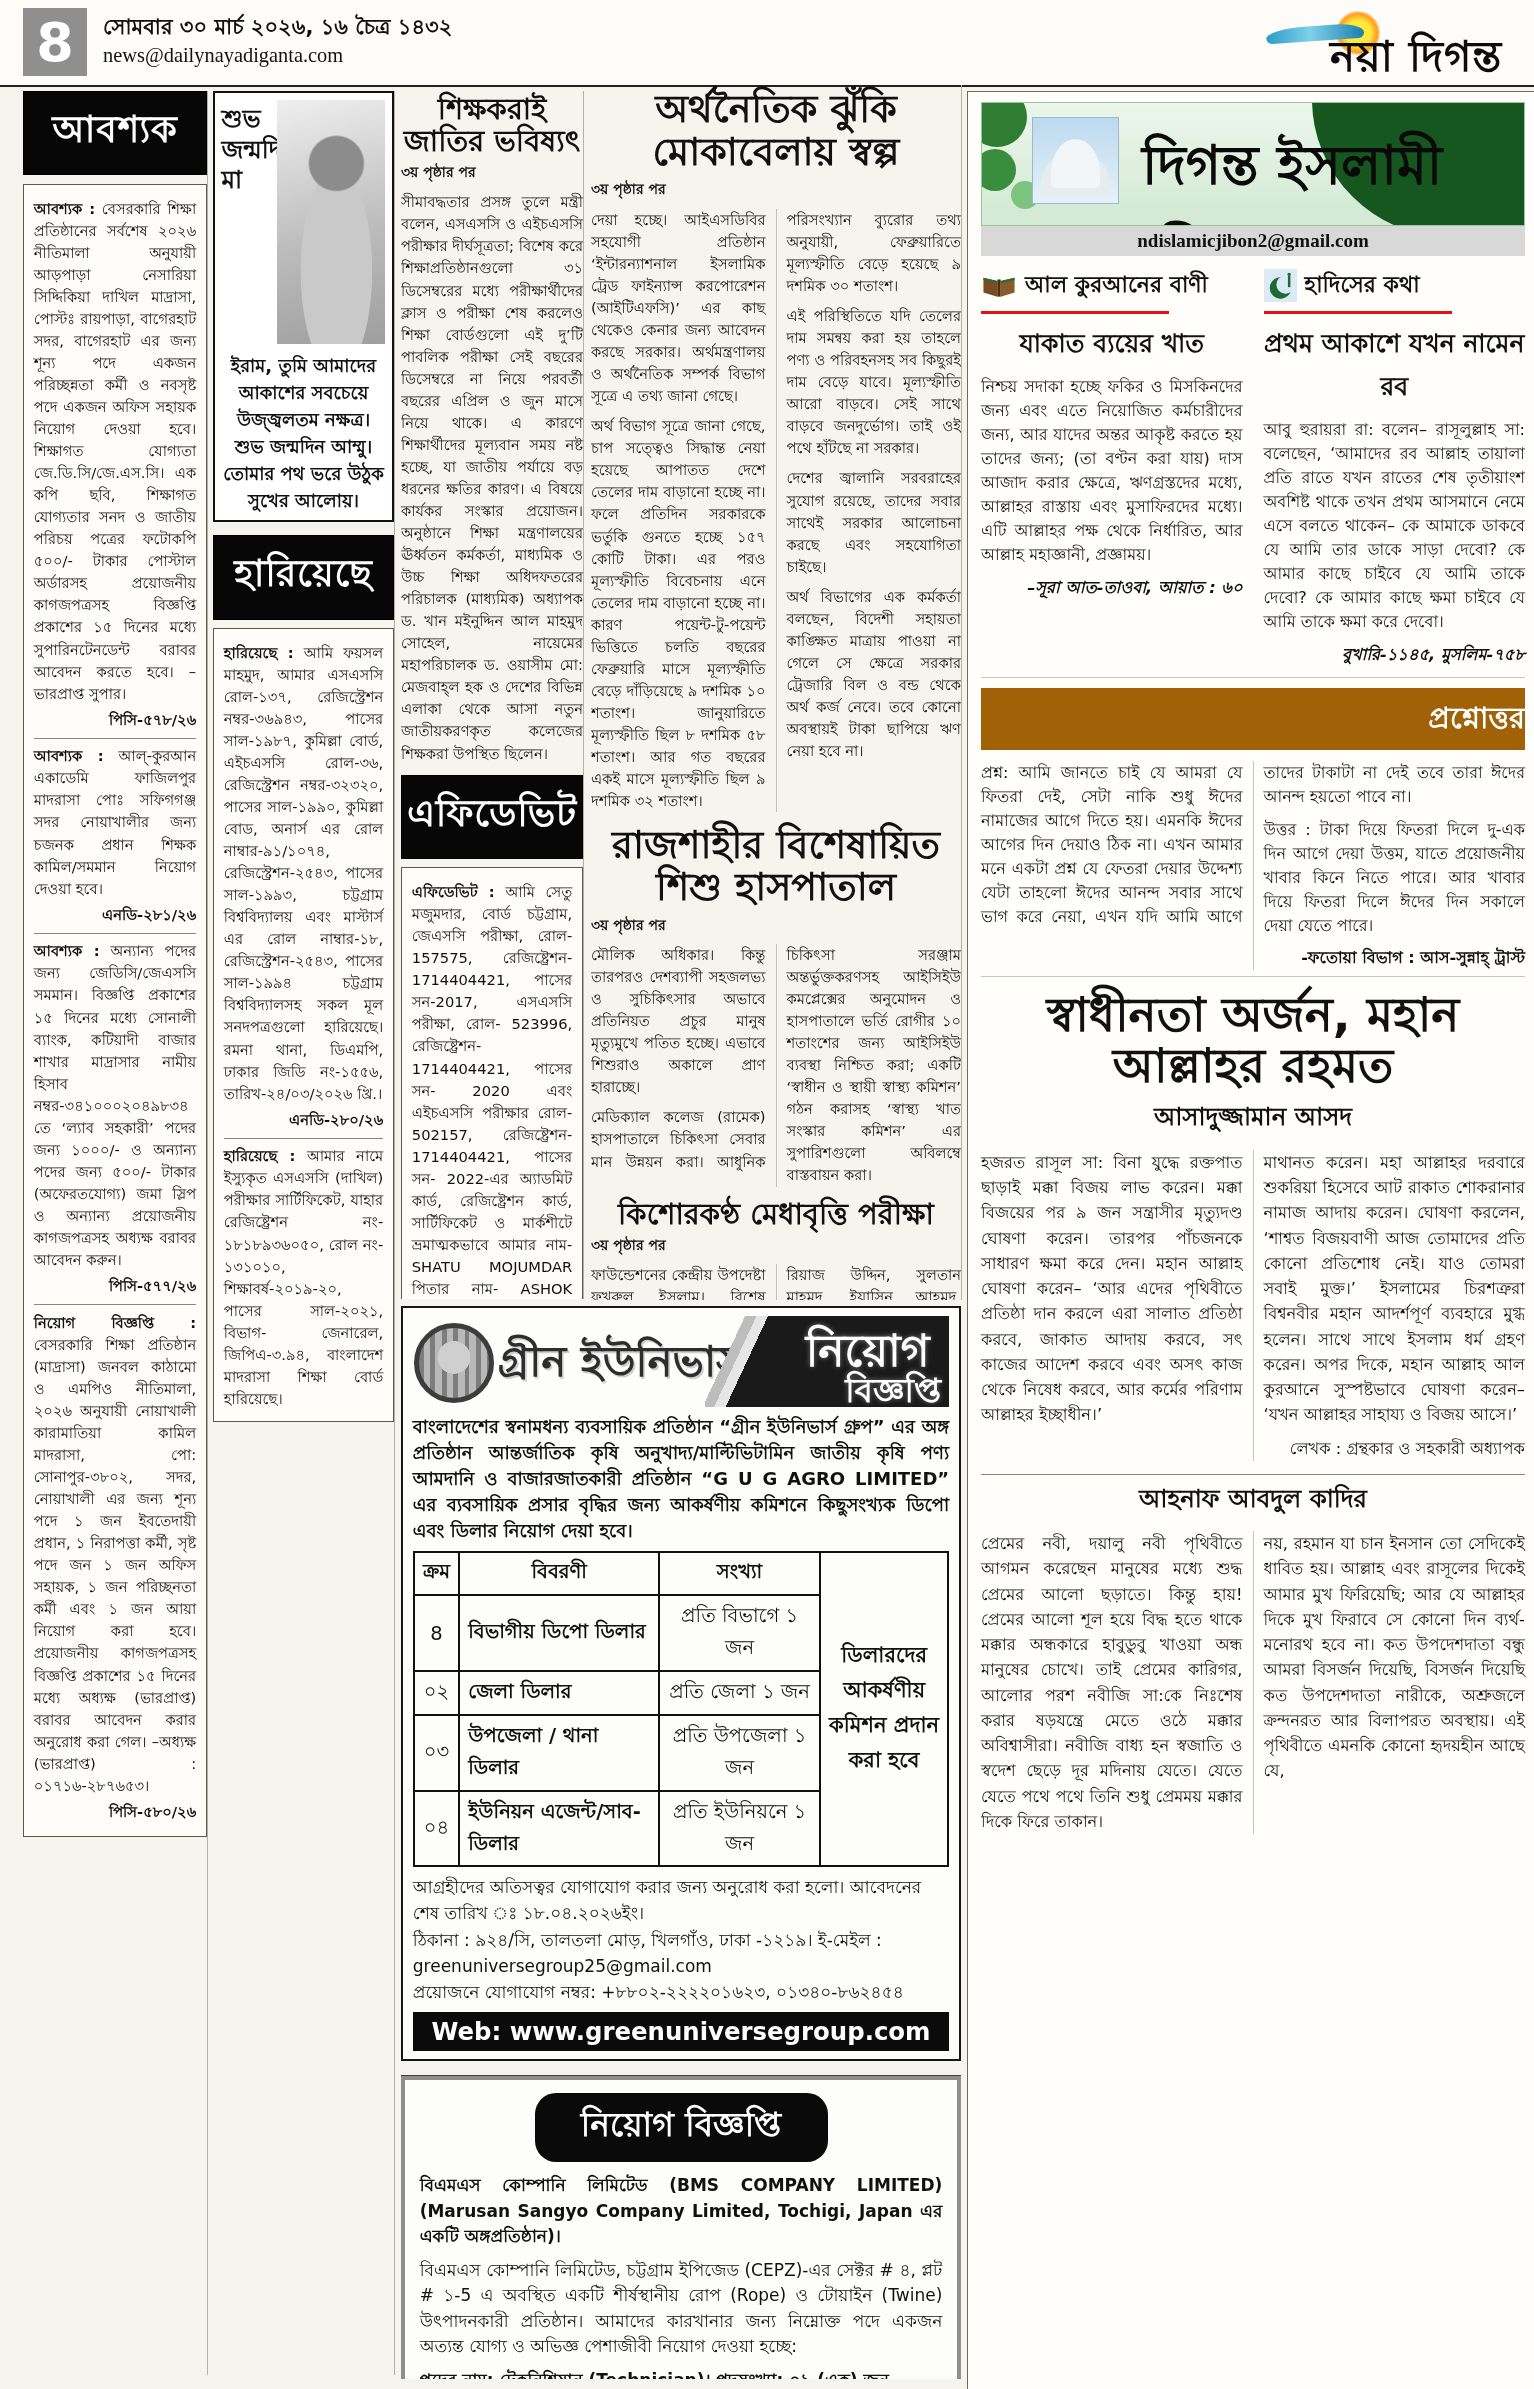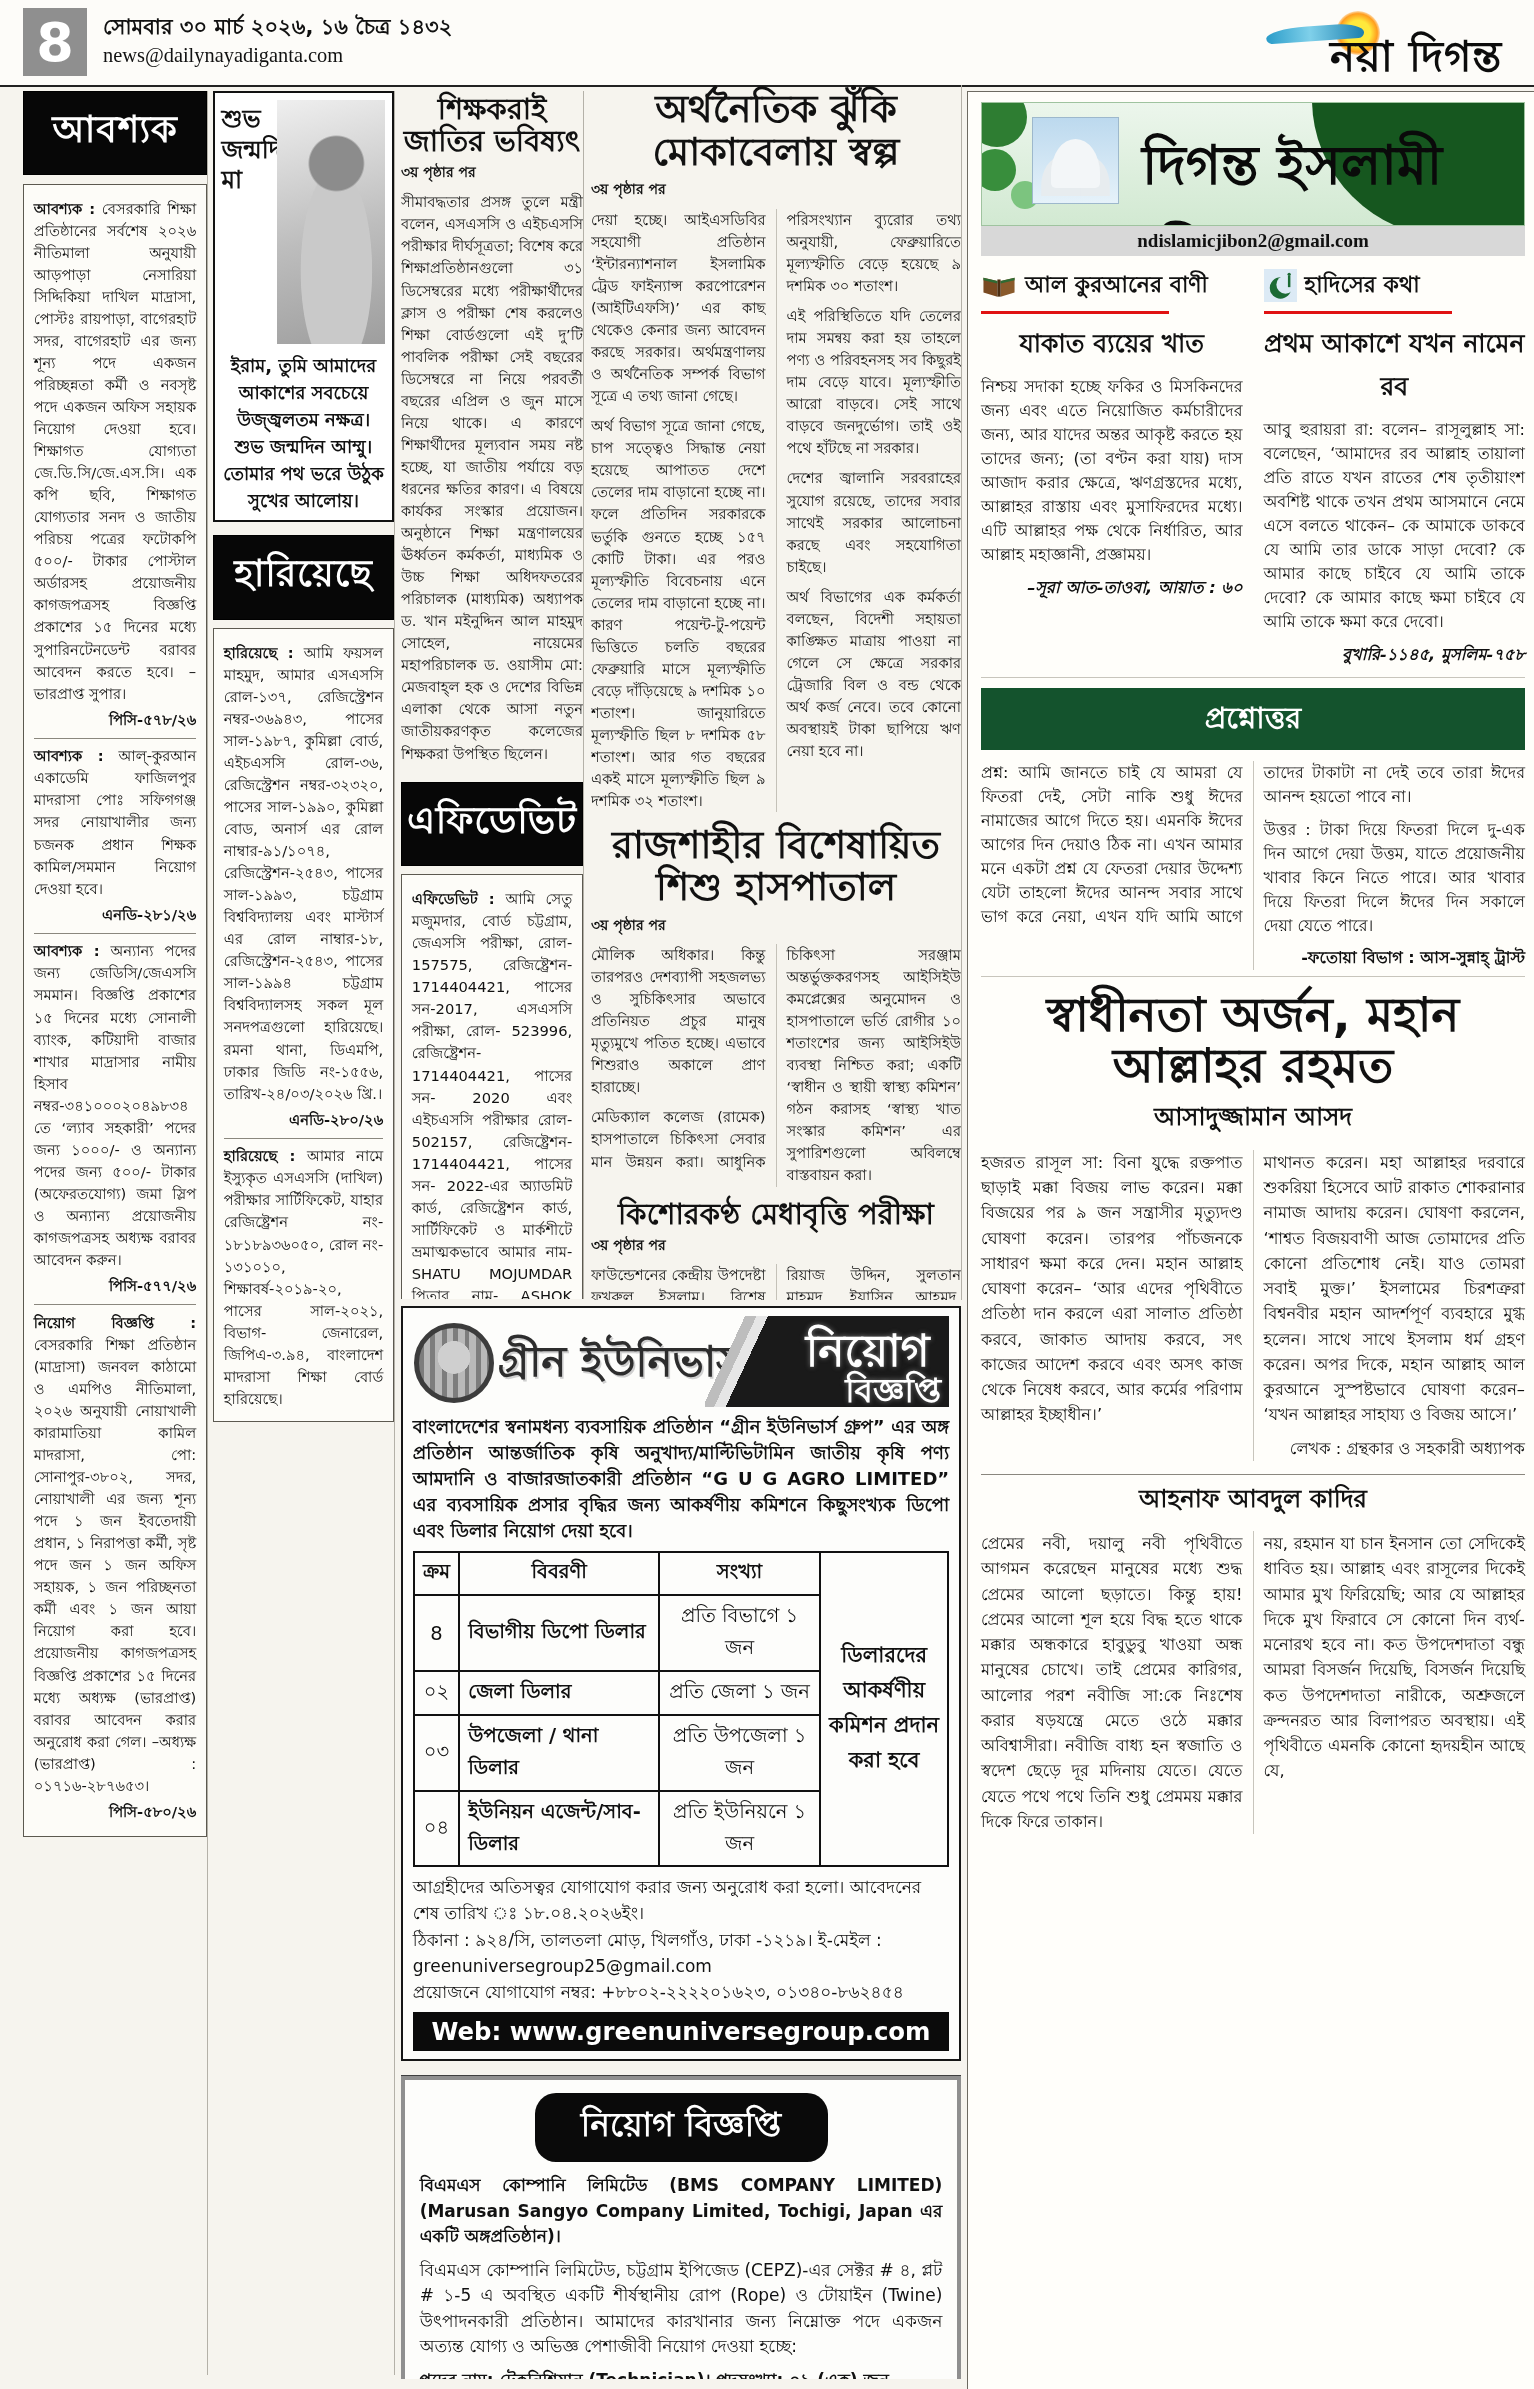--- a/index.html
+++ b/index.html
@@ -99,21 +99,21 @@
   .ij-title{position:absolute;left:160px;top:21px;font-size:54px;font-weight:bold;color:#0a0a0a}
   .ij-email{background:#d8d8d8;text-align:center;font-weight:bold;font-size:19px;
             font-family:"Liberation Serif","DejaVu Serif",serif;padding:4.1px 0;margin-bottom:11.4px}
   .ij-duo{display:flex;gap:21px;border-bottom:0.8px solid #c8c5bc;padding-bottom:8.1px;margin-bottom:9.8px}
   .ij-col{width:50%}
   .ij-label{display:flex;align-items:center;gap:8.1px;font-size:22px;font-weight:bold}
   .redline{height:3.3px;background:#e01212;width:72%;margin:6.5px 0 9.8px}
   .ij-h{font-size:25px;font-weight:bold;text-align:center;margin:1.6px 0 8.1px}
   .ij-col p{font-size:16px}
   .ij-src{display:block;text-align:right;font-weight:bold;font-style:italic;font-size:16.3px}
-  .qa-bar{background:#14532d;color:#fff;text-align:center;font-size:29px;font-weight:bold;
+  .qa-bar{background:#a16207;color:#fff;text-align:right;font-size:29px;font-weight:bold;
           padding:6.5px 0;margin:3.3px 0 11.4px}
   .qa-body{columns:2;column-gap:21px;column-rule:0.8px solid #c8c5bc;border-bottom:0.8px solid #c8c5bc;
            padding-bottom:6.5px;margin-bottom:11.4px}
   .qa-body p{font-size:16px}
   .qa-sign{text-align:right;font-weight:bold;font-size:17px}
   .ij-art-h1{font-size:47px;font-weight:bold;text-align:center;line-height:1.1;margin:8.1px 0 6.5px}
   .ij-art-h2{font-size:42px;font-weight:bold;text-align:center;line-height:1.1;margin:8.1px 0 6.5px}
   .byline{text-align:center;font-size:24.4px;font-weight:bold;margin-bottom:11.4px}
   .ij-art{columns:2;column-gap:21px;column-rule:0.8px solid #c8c5bc;margin-bottom:13px}
   .ij-art p{font-size:16.3px;line-height:1.55}
@@ -187,21 +187,21 @@
     </div>
   </div>
 </section>
 
 <section class="region v-rule" style="left:401px;top:91px;width:182px;height:1208px">
   <h2 class="headline-m">শিক্ষকরাই জাতির ভবিষ্যৎ</h2>
   <div class="kicker">৩য় পৃষ্ঠার পর</div>
   <div class="body-s">
     <p>সীমাবদ্ধতার প্রসঙ্গ তুলে মন্ত্রী বলেন, এসএসসি ও এইচএসসি পরীক্ষার দীর্ঘসূত্রতা; বিশেষ করে শিক্ষাপ্রতিষ্ঠানগুলো ৩১ ডিসেম্বরের মধ্যে পরীক্ষার্থীদের ক্লাস ও পরীক্ষা শেষ করলেও শিক্ষা বোর্ডগুলো এই দু’টি পাবলিক পরীক্ষা সেই বছরের ডিসেম্বরে না নিয়ে পরবর্তী বছরের এপ্রিল ও জুন মাসে নিয়ে থাকে। এ কারণে শিক্ষার্থীদের মূল্যবান সময় নষ্ট হচ্ছে, যা জাতীয় পর্যায়ে বড় ধরনের ক্ষতির কারণ। এ বিষয়ে কার্যকর সংস্কার প্রয়োজন। অনুষ্ঠানে শিক্ষা মন্ত্রণালয়ের ঊর্ধ্বতন কর্মকর্তা, মাধ্যমিক ও উচ্চ শিক্ষা অধিদফতরের পরিচালক (মাধ্যমিক) অধ্যাপক ড. খান মইনুদ্দিন আল মাহমুদ সোহেল, নায়েমের মহাপরিচালক ড. ওয়াসীম মো: মেজবাহ্‌ল হক ও দেশের বিভিন্ন এলাকা থেকে আসা নতুন জাতীয়করণকৃত কলেজের শিক্ষকরা উপস্থিত ছিলেন।</p>
   </div>
-  <div class="banner" style="margin-top:17px">এফিডেভিট</div>
+  <div class="banner" style="margin-top:10px">এফিডেভিট</div>
   <div class="adbox">
     <div class="ad">
       <p><span class="lead">এফিডেভিট :</span>
          <span>আমি সেতু মজুমদার, বোর্ড চট্টগ্রাম, জেএসসি পরীক্ষা, রোল- 157575, রেজিষ্ট্রেশন- 1714404421, পাসের সন-2017, এসএসসি পরীক্ষা, রোল- 523996, রেজিষ্ট্রেশন- 1714404421, পাসের সন- 2020 এবং এইচএসসি পরীক্ষার রোল- 502157, রেজিষ্ট্রেশন- 1714404421, পাসের সন- 2022-এর অ্যাডমিট কার্ড, রেজিষ্ট্রেশন কার্ড, সার্টিফিকেট ও মার্কশীটে ভ্রমাত্মকভাবে আমার নাম-SHATU MOJUMDAR পিতার নাম- ASHOK MOJUMDAR এবং মাতার নাম-SHUPARNA MOJUMDAR লেখা হয়েছে। আমার সঠিক নাম SHETU MOJUMDAR, পিতার নাম-ASHOK KUMAR MOJUMDAR ও মাতার নাম-SUPARNA MOJUMDAR নোটারি পাবলিকের এফিডেভিটের মাধ্যমে সংশোধন করা হয়েছে। নোটারি নং-৭৭৮/২৬, তারিখ: ১৪/০২/২০২৬।</span></p>
 
     </div>
   </div>
 </section>
 
 <section class="region v-rule" style="left:591px;top:85px;width:370px;height:1215px">

